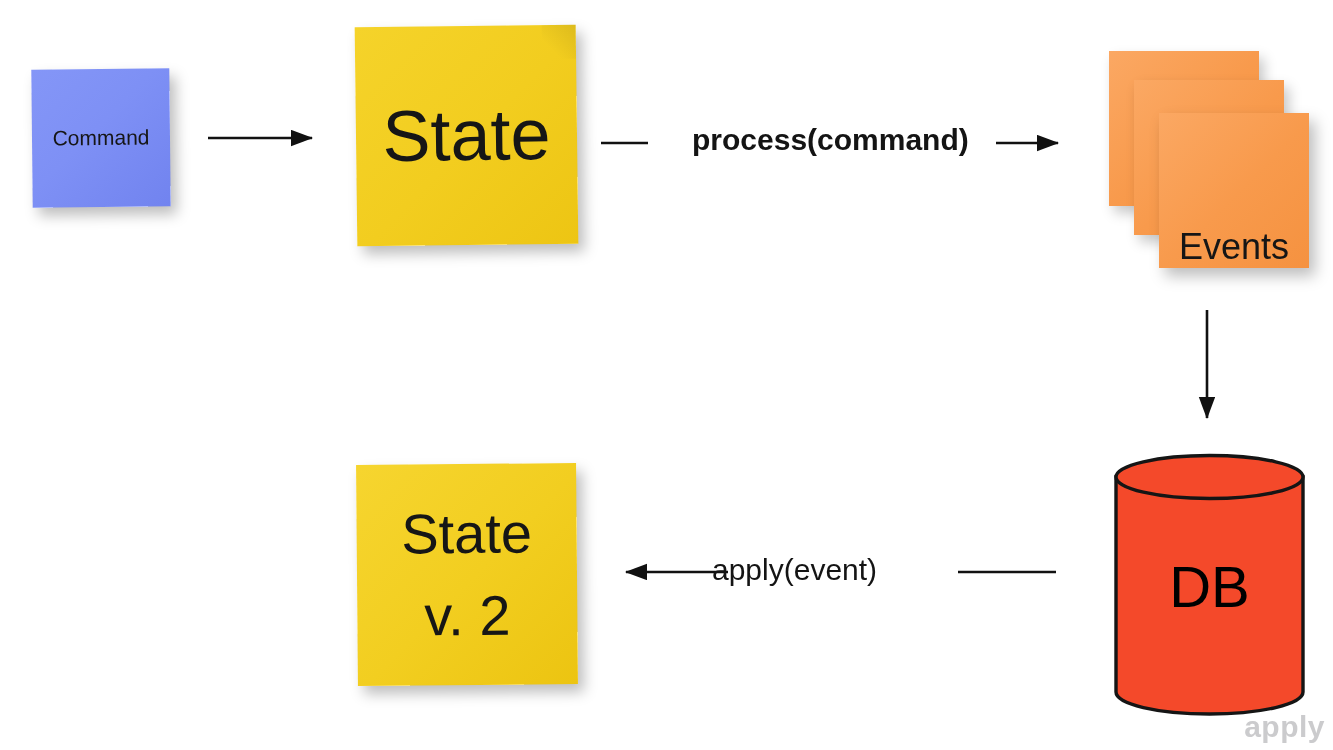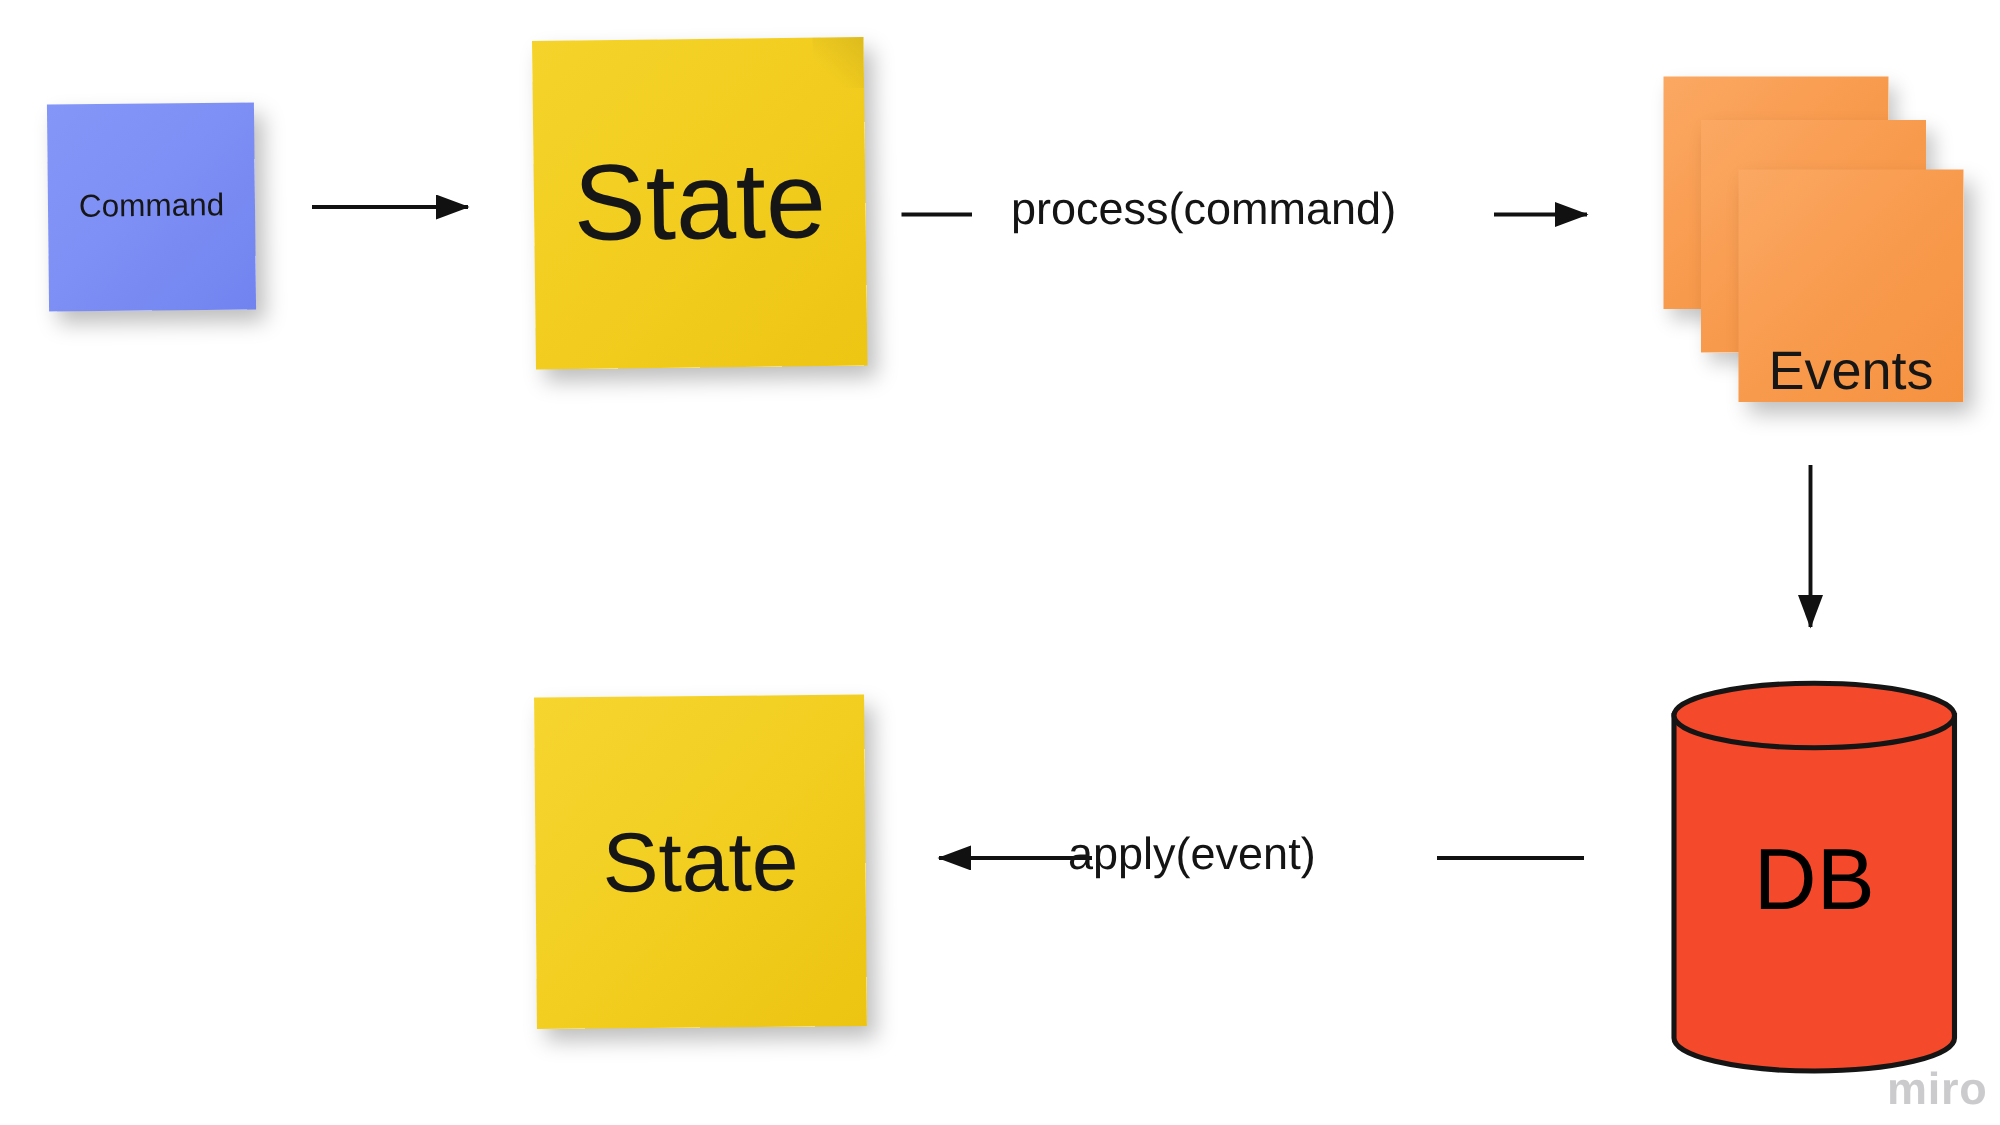--- a/index.html
+++ b/index.html
@@ -131,21 +131,21 @@
   }
 
   
   .edge-label {
     position: absolute;
     font-size: 30px;
     color: #141414;
     white-space: nowrap;
     user-select: none;
   }
-  #label-process { left: 674px; top: 123px; }
+  #label-process { left: 692px; top: 123px; font-weight: bold; }
   #label-apply   { left: 712px; top: 553px; }
 
   
   #watermark {
     position: absolute;
     right: 8px;
     bottom: 6px;
     font-size: 30px;
     font-weight: 700;
     letter-spacing: 0.5px;
@@ -204,23 +204,24 @@
 <div id="events-stack">
   <div class="ev-note" id="ev-back"></div>
   <div class="ev-note" id="ev-mid"></div>
   <div class="ev-note" id="ev-front">
     <span class="ev-label">Events</span>
   </div>
 </div>
 
 <div class="note note-shadow" id="note-state-v2">
   <span>State</span>
+  <span>v. 2</span>
 </div>
 
 <div id="db-cylinder">
   <div class="db-label">DB</div>
 </div>
 
 <div class="edge-label" id="label-process">process(command)</div>
 
 <div class="edge-label" id="label-apply">apply(event)</div>
 
-<div id="watermark">miro</div>
+<div id="watermark">apply</div>
 
 </body></html>

